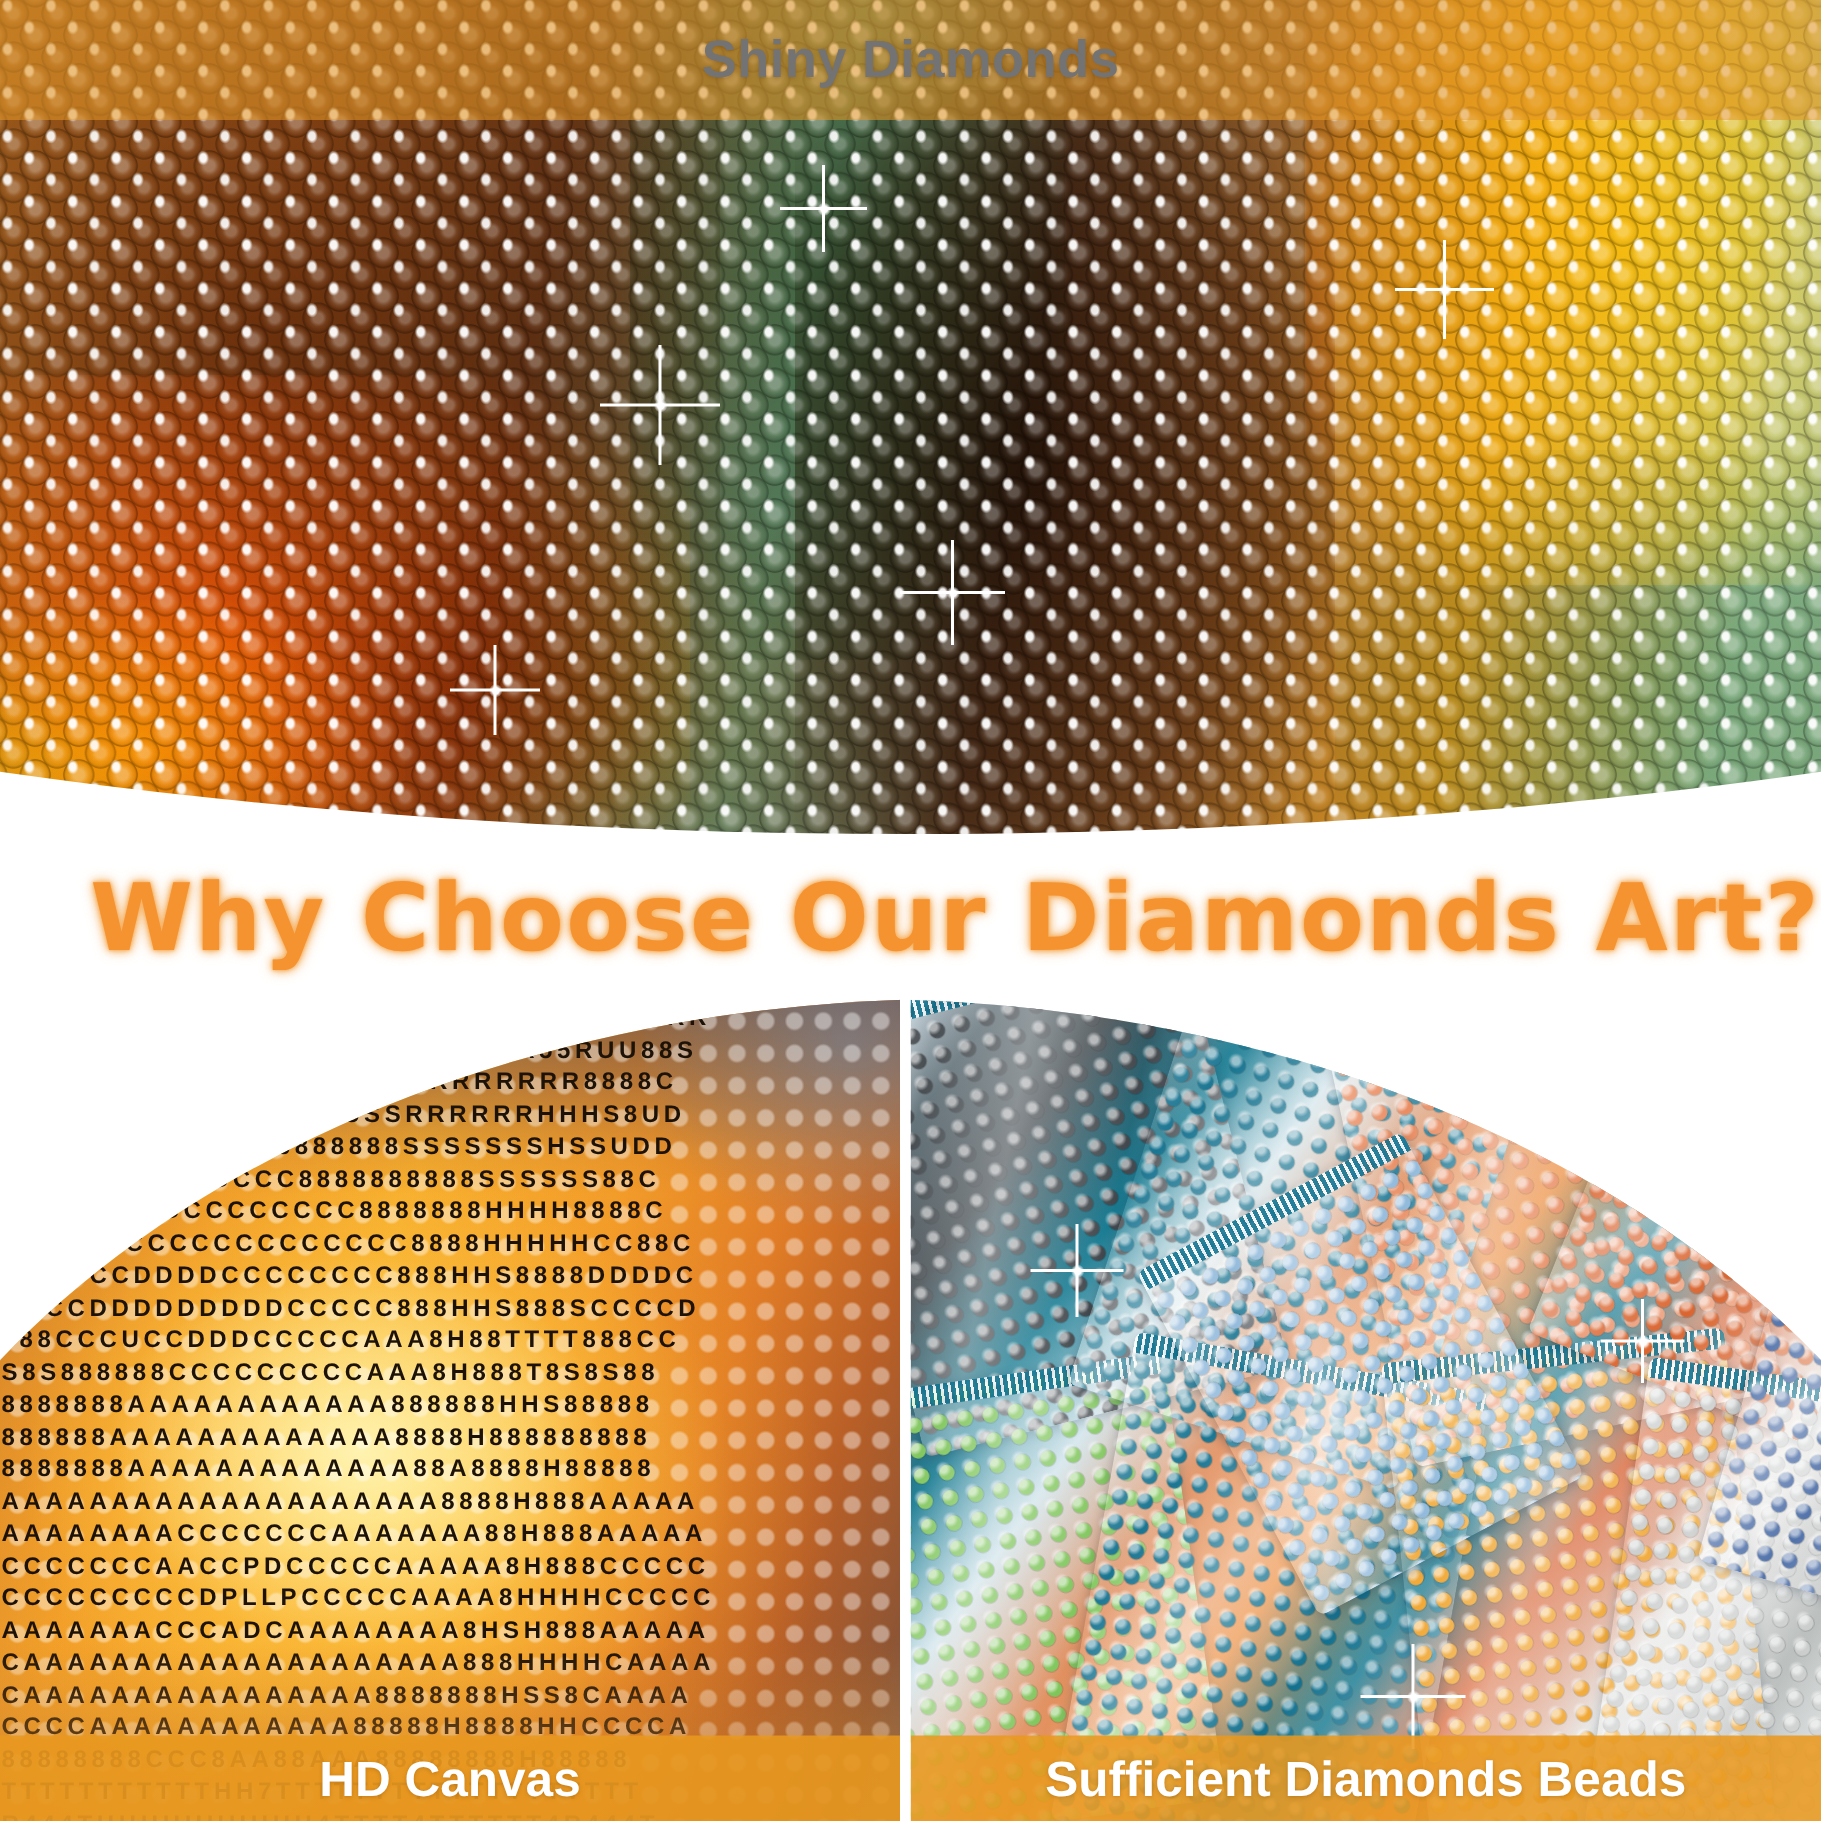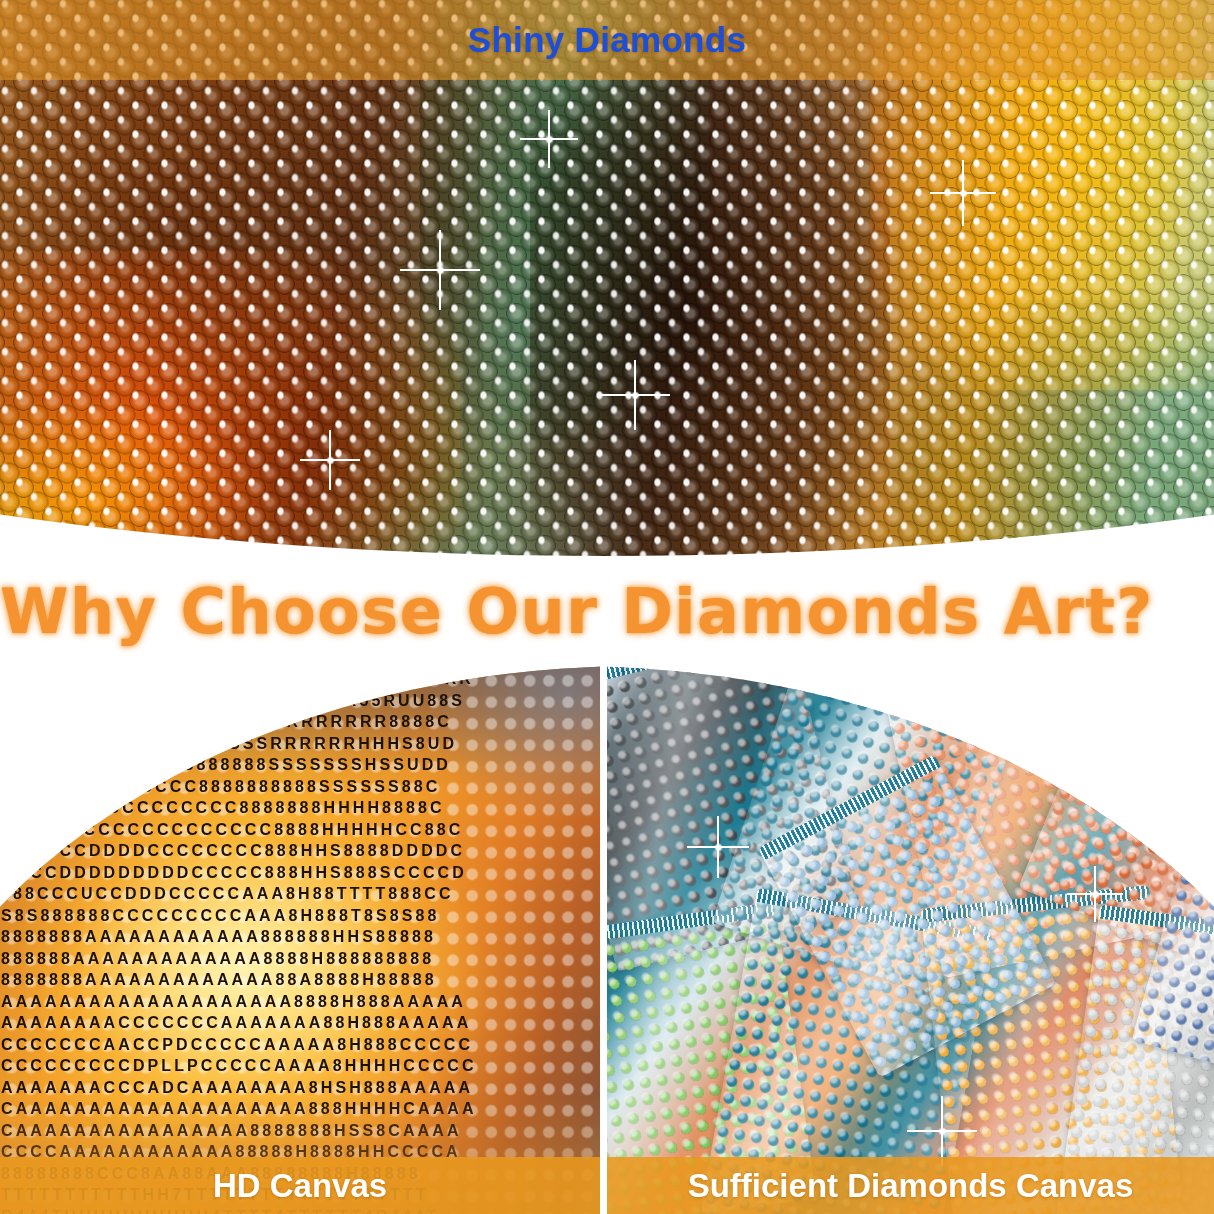--- a/index.html
+++ b/index.html
@@ -164,38 +164,38 @@
     left: 0; top: 0;
     width: 1214px;
     height: 80px;
     background: rgba(226,150,40,0.58);
     display: flex;
     align-items: center;
     justify-content: center;
     z-index: 12;
   }
   .top-banner-title {
-    color: #1d4ed8;
+    color: #737373;
     font-size: 35px;
     font-weight: bold;
     letter-spacing: 0.3px;
     text-shadow: 0 1px 3px rgba(120,70,10,0.45);
     white-space: nowrap;
   }
 
   
   .headline-wrap {
     position: absolute;
     left: 0;
     top: 556px;
     width: 1214px;
     height: 110px;
     display: flex;
     align-items: center;
-    justify-content: flex-start;
+    justify-content: flex-end;
     background: #ffffff;
     z-index: 5;
   }
   .headline {
     position: relative;
     font-size: 62px;
     font-weight: bold;
     letter-spacing: 1.5px;
     white-space: nowrap;
     color: #F59331;
@@ -499,20 +499,20 @@
           <span class="sp-core"></span>
         </div>
       <div class="sparkle" style="left:300px; top:430px; width:70px; height:70px;">
           <span class="sp-core"></span>
         </div>
       <div class="sparkle" style="left:460px; top:200px; width:56px; height:56px;">
           <span class="sp-core"></span>
         </div>
 
       <div class="bottom-label-band">
-        <span class="bottom-label">Sufficient Diamonds Canvas</span>
+        <span class="bottom-label">Sufficient Diamonds Beads</span>
       </div>
     </div>
 
   </div>
 
   <div class="divider-gap"></div>
 </div>
 
 </body></html>

